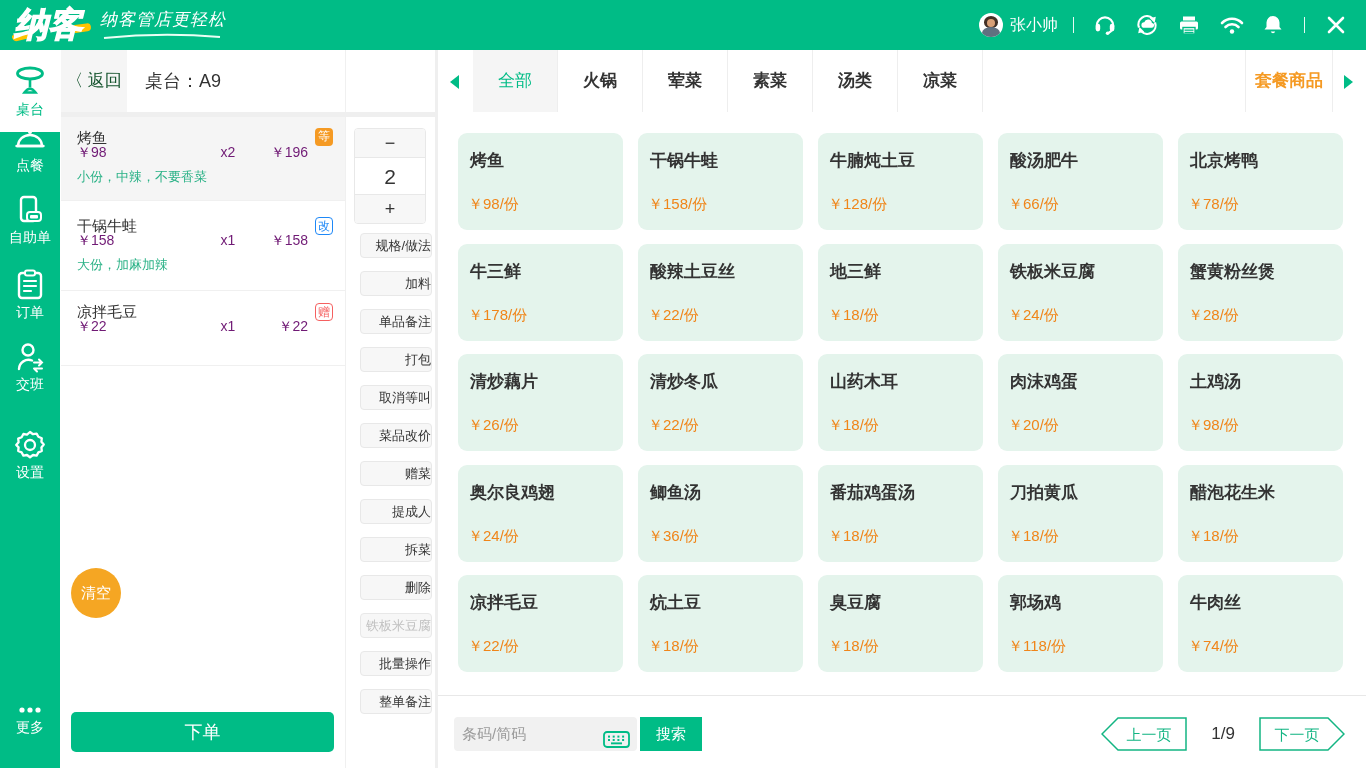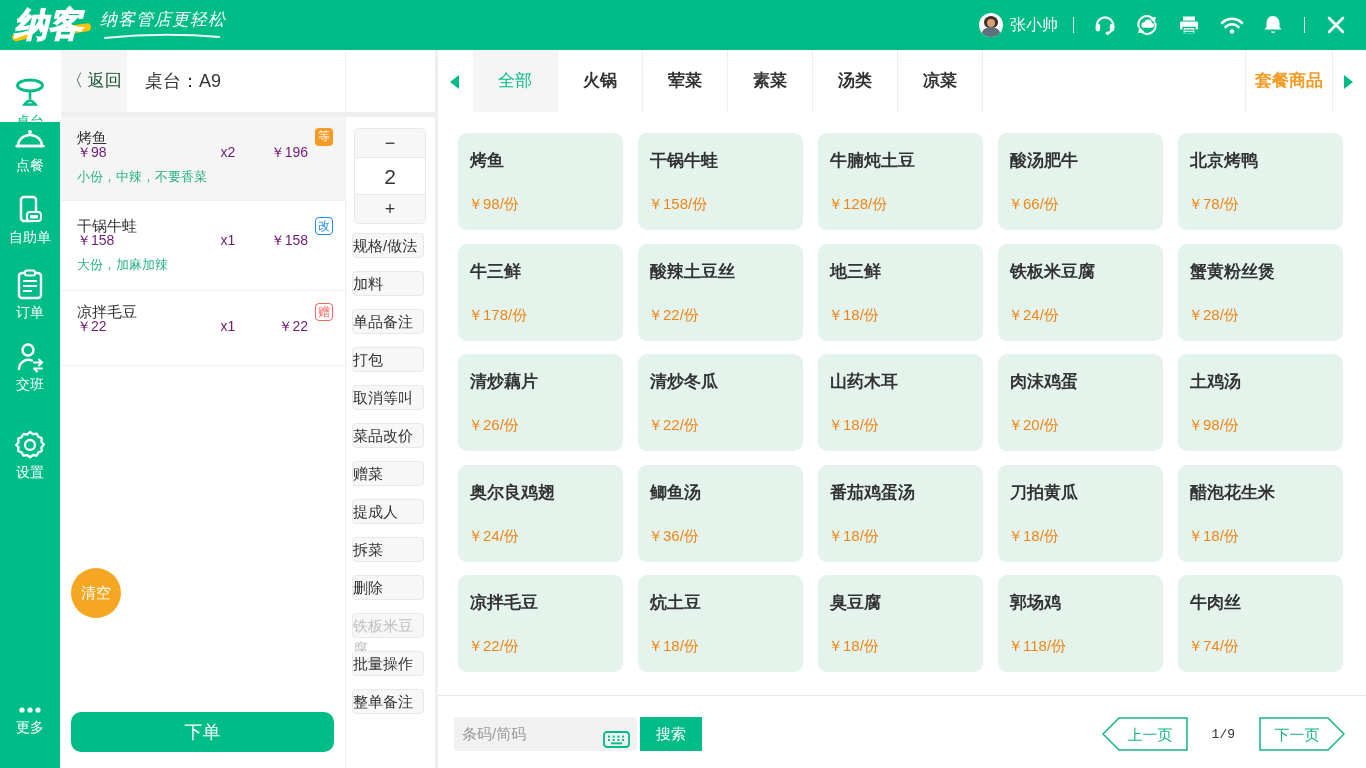--- a/index.html
+++ b/index.html
@@ -49,28 +49,28 @@
 .oprice { display:flex; font-size:14px; line-height:15px; color:#701a75; }
 .oprice .p1 { width:110px; }
 .oprice .p2 { width:82px; text-align:center; }
 .oprice .p3 { width:39px; text-align:right; }
 .onote { margin-top:10px; font-size:13px; line-height:13px; color:#2bb287; }
 .clearbtn { position:absolute; left:10px; top:518px; width:50px; height:50px; border-radius:50%; background:#f5a623; color:#fff; font-size:15px; display:flex; align-items:center; justify-content:center; }
 .totrow { position:absolute; left:0; top:601px; width:100%; height:45px; border-top:1px solid #eee; border-bottom:1px solid #eee; display:flex; align-items:center; font-size:15px; }
 .totrow .c1 { margin-left:15px; }
 .totrow .c2 { margin-left:auto; font-size:15px; }
 .totrow .c3 { color:#ff0000; font-weight:bold; font-size:17px; margin-right:13px; margin-left:2px; }
-.orderbtn { position:absolute; left:10px; top:662px; width:263px; height:40px; background:#00bc86; border-radius:10px; color:#fff; font-size:18px; text-align:center; line-height:40px; }
+.orderbtn { position:absolute; left:10px; top:662px; width:263px; height:40px; background:#00bc86; border-radius:5px; color:#fff; font-size:18px; text-align:center; line-height:40px; }
 
 
 .btncol { position:absolute; left:345px; top:50px; width:90px; height:718px; background:#fff; border-left:1px solid #f0f0f0; }
 .stepper { position:absolute; left:8px; top:78px; width:72px; border:1px solid #e8e8e8; border-radius:4px; overflow:hidden; }
 .stepper .st { height:28px; background:#f7f7f7; text-align:center; line-height:28px; font-size:18px; color:#333; }
 .stepper .sn { height:38px; background:#fff; border-top:1px solid #e8e8e8; border-bottom:1px solid #e8e8e8; text-align:center; line-height:38px; font-size:21px; }
-.mbtn { position:absolute; left:6px; width:72px; height:25px; background:#f7f7f7; border:1px solid #e8e8e8; border-radius:4px; font-size:15px; color:#333; text-align:left; line-height:23px; }
+.mbtn { position:absolute; left:14px; width:72px; height:25px; background:#f7f7f7; border:1px solid #e8e8e8; border-radius:4px; font-size:13px; color:#333; text-align:right; line-height:23px; }
 .mbtn.dis { color:#c0c0c0; }
 
 
 .vdiv { position:absolute; left:435px; top:50px; width:3px; height:718px; background:#efefef; }
 .main { position:absolute; left:438px; top:50px; width:928px; height:718px; background:#fff; }
 .tabs { position:absolute; left:0; top:0; width:100%; height:62px; }
 .tab { position:absolute; top:0; height:62px; line-height:62px; text-align:center; font-size:17px; font-weight:bold; color:#333; border-right:1px solid #eee; }
 .tab.on { font-weight:normal; }
 .tab.on { background:#f5f5f5; color:#00bc86; }
 .arrowL,.arrowR { position:absolute; top:25px; width:0; height:0; border:7px solid transparent; }
@@ -80,21 +80,21 @@
 .grid { position:absolute; left:20px; top:83px; }
 .card { position:absolute; width:165px; height:97px; background:#e4f4ec; border-radius:9px; padding:16px 12px 0; }
 .cname { font-size:17px; font-weight:bold; color:#333; }
 .cprice { position:absolute; left:10px; top:62px; font-size:15px; color:#f08519; }
 .hsep { position:absolute; left:0; top:645px; width:928px; height:1px; background:#e8e8e8; }
 .bbar { position:absolute; left:0; top:646px; width:100%; height:72px; }
 .sinput { position:absolute; left:16px; top:21px; width:183px; height:34px; background:#f1f1f1; border-radius:4px; color:#9a9a9a; font-size:15px; line-height:34px; padding-left:8px; }
 .kbd { position:absolute; right:7px; top:9px; }
 .sbtn { position:absolute; left:202px; top:21px; width:62px; height:34px; background:#00bc86; border-radius:0; color:#fff; font-size:15px; text-align:center; line-height:34px; }
 .pgn { position:absolute; right:21px; top:21px; height:34px; display:flex; align-items:center; }
-.pgtxt { font-size:13px; color:#333; margin:0 24px;font-family:Liberation Mono, monospace; }
+.pgtxt { font-size:17px; color:#333; margin:0 24px; }
 </style>
 </head>
 <body>
 
 <div class="topbar">
   <div class="logo">
       <div class="yel1"></div>
       <div class="yel2"></div>
       <div class="t">纳客</div>
     </div>
@@ -154,21 +154,21 @@
     <div class="sep"></div>
     <div class="ticon" id="ic-x">
         <svg width="22" height="22" viewBox="0 0 22 22">
           <path d="M4 4 L18 18 M18 4 L4 18" stroke="#fff" stroke-width="2.6" stroke-linecap="round"></path>
         </svg>
       </div>
   </div>
 </div>
 
 <div class="sidebar">
-  <div class="nav sel" style="top:0;height:72px;padding-top:22px" id="nv-table"><svg width="32" height="32" viewBox="0 0 32 32" style="margin-top:6px">
+  <div class="nav sel" style="top:0;height:82px;padding-top:10px" id="nv-table"><svg width="32" height="32" viewBox="0 0 32 32" style="margin-top:6px">
         <ellipse cx="16" cy="7.5" rx="12.5" ry="5.5" fill="none" stroke="#00bc86" stroke-width="2.8"></ellipse>
 <path d="M16 13 V 21.5" stroke="#00bc86" stroke-width="2.6"></path>
 <path d="M10.5 26.5 q 5.5 -7.5 11 0 Z" fill="none" stroke="#00bc86" stroke-width="2.6"></path>
       </svg>桌台</div>
   <div class="nav" style="top:66px" id="nv-order"><svg width="32" height="32" viewBox="0 0 32 32" style="margin-top:6px">
         <path d="M4 24 a 12 11 0 0 1 24 0 Z" fill="none" stroke="#fff" stroke-width="2.4"></path>
 <path d="M2.5 24 H 29.5" stroke="#fff" stroke-width="2.4" stroke-linecap="round"></path>
 <circle cx="16" cy="10" r="2" fill="#fff"></circle>
       </svg>点餐</div>
   <div class="nav" style="top:138px" id="nv-self"><svg width="32" height="32" viewBox="0 0 32 32" style="margin-top:6px">

